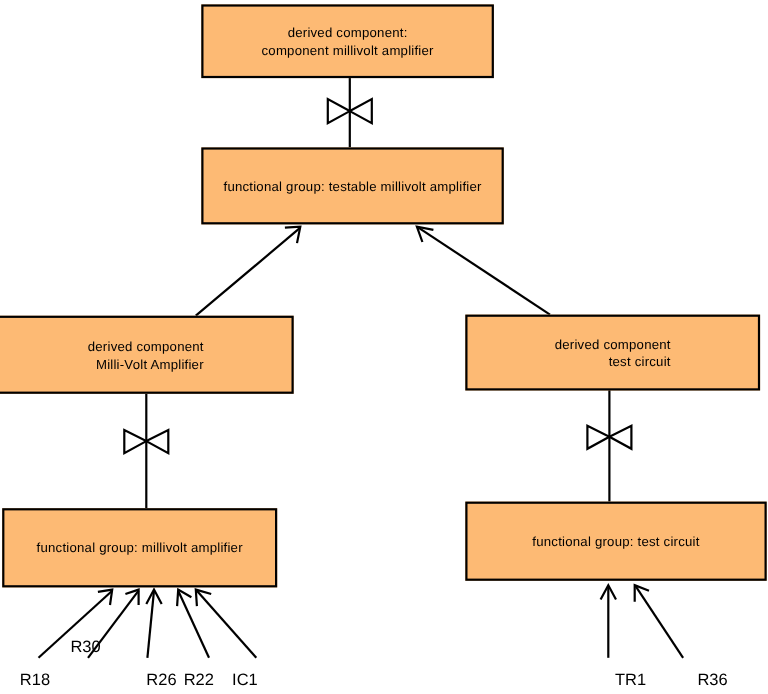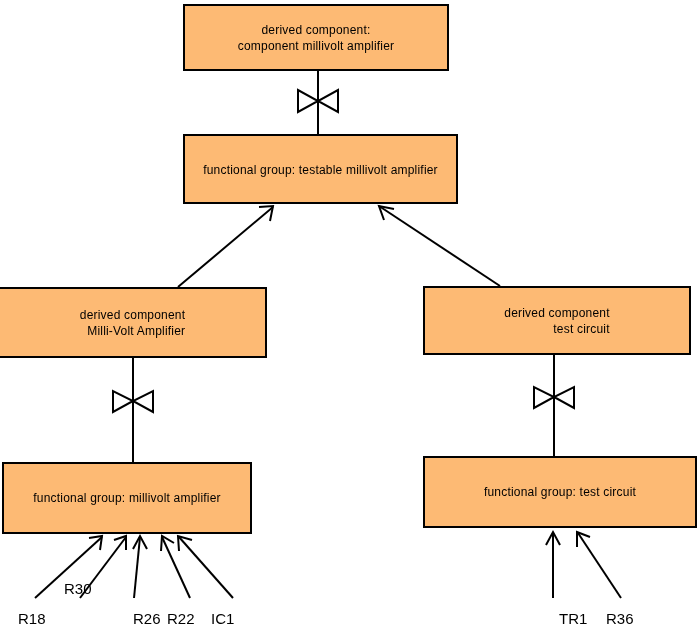--- a/index.html
+++ b/index.html
@@ -144,15 +144,15 @@
     <div class="node-text centered"><span>functional group: test circuit</span></div>
   </div>
 
   <div class="endpoint-label" style="left:18px; top:611px;">R18</div>
   <div class="endpoint-label" style="left:64px; top:581px;">R30</div>
   <div class="endpoint-label" style="left:117px; top:611px;margin-left:16px;">R26</div>
   <div class="endpoint-label" style="left:167px; top:611px;">R22</div>
   <div class="endpoint-label" style="left:211px; top:611px;">IC1</div>
 
   <div class="endpoint-label" style="left:559px; top:611px;">TR1</div>
-  <div class="endpoint-label" style="left:606px; top:611px;">R36</div>
+  <div class="endpoint-label" style="left:634px; top:611px;">R36</div>
 
 </div>
 
 </body></html>

